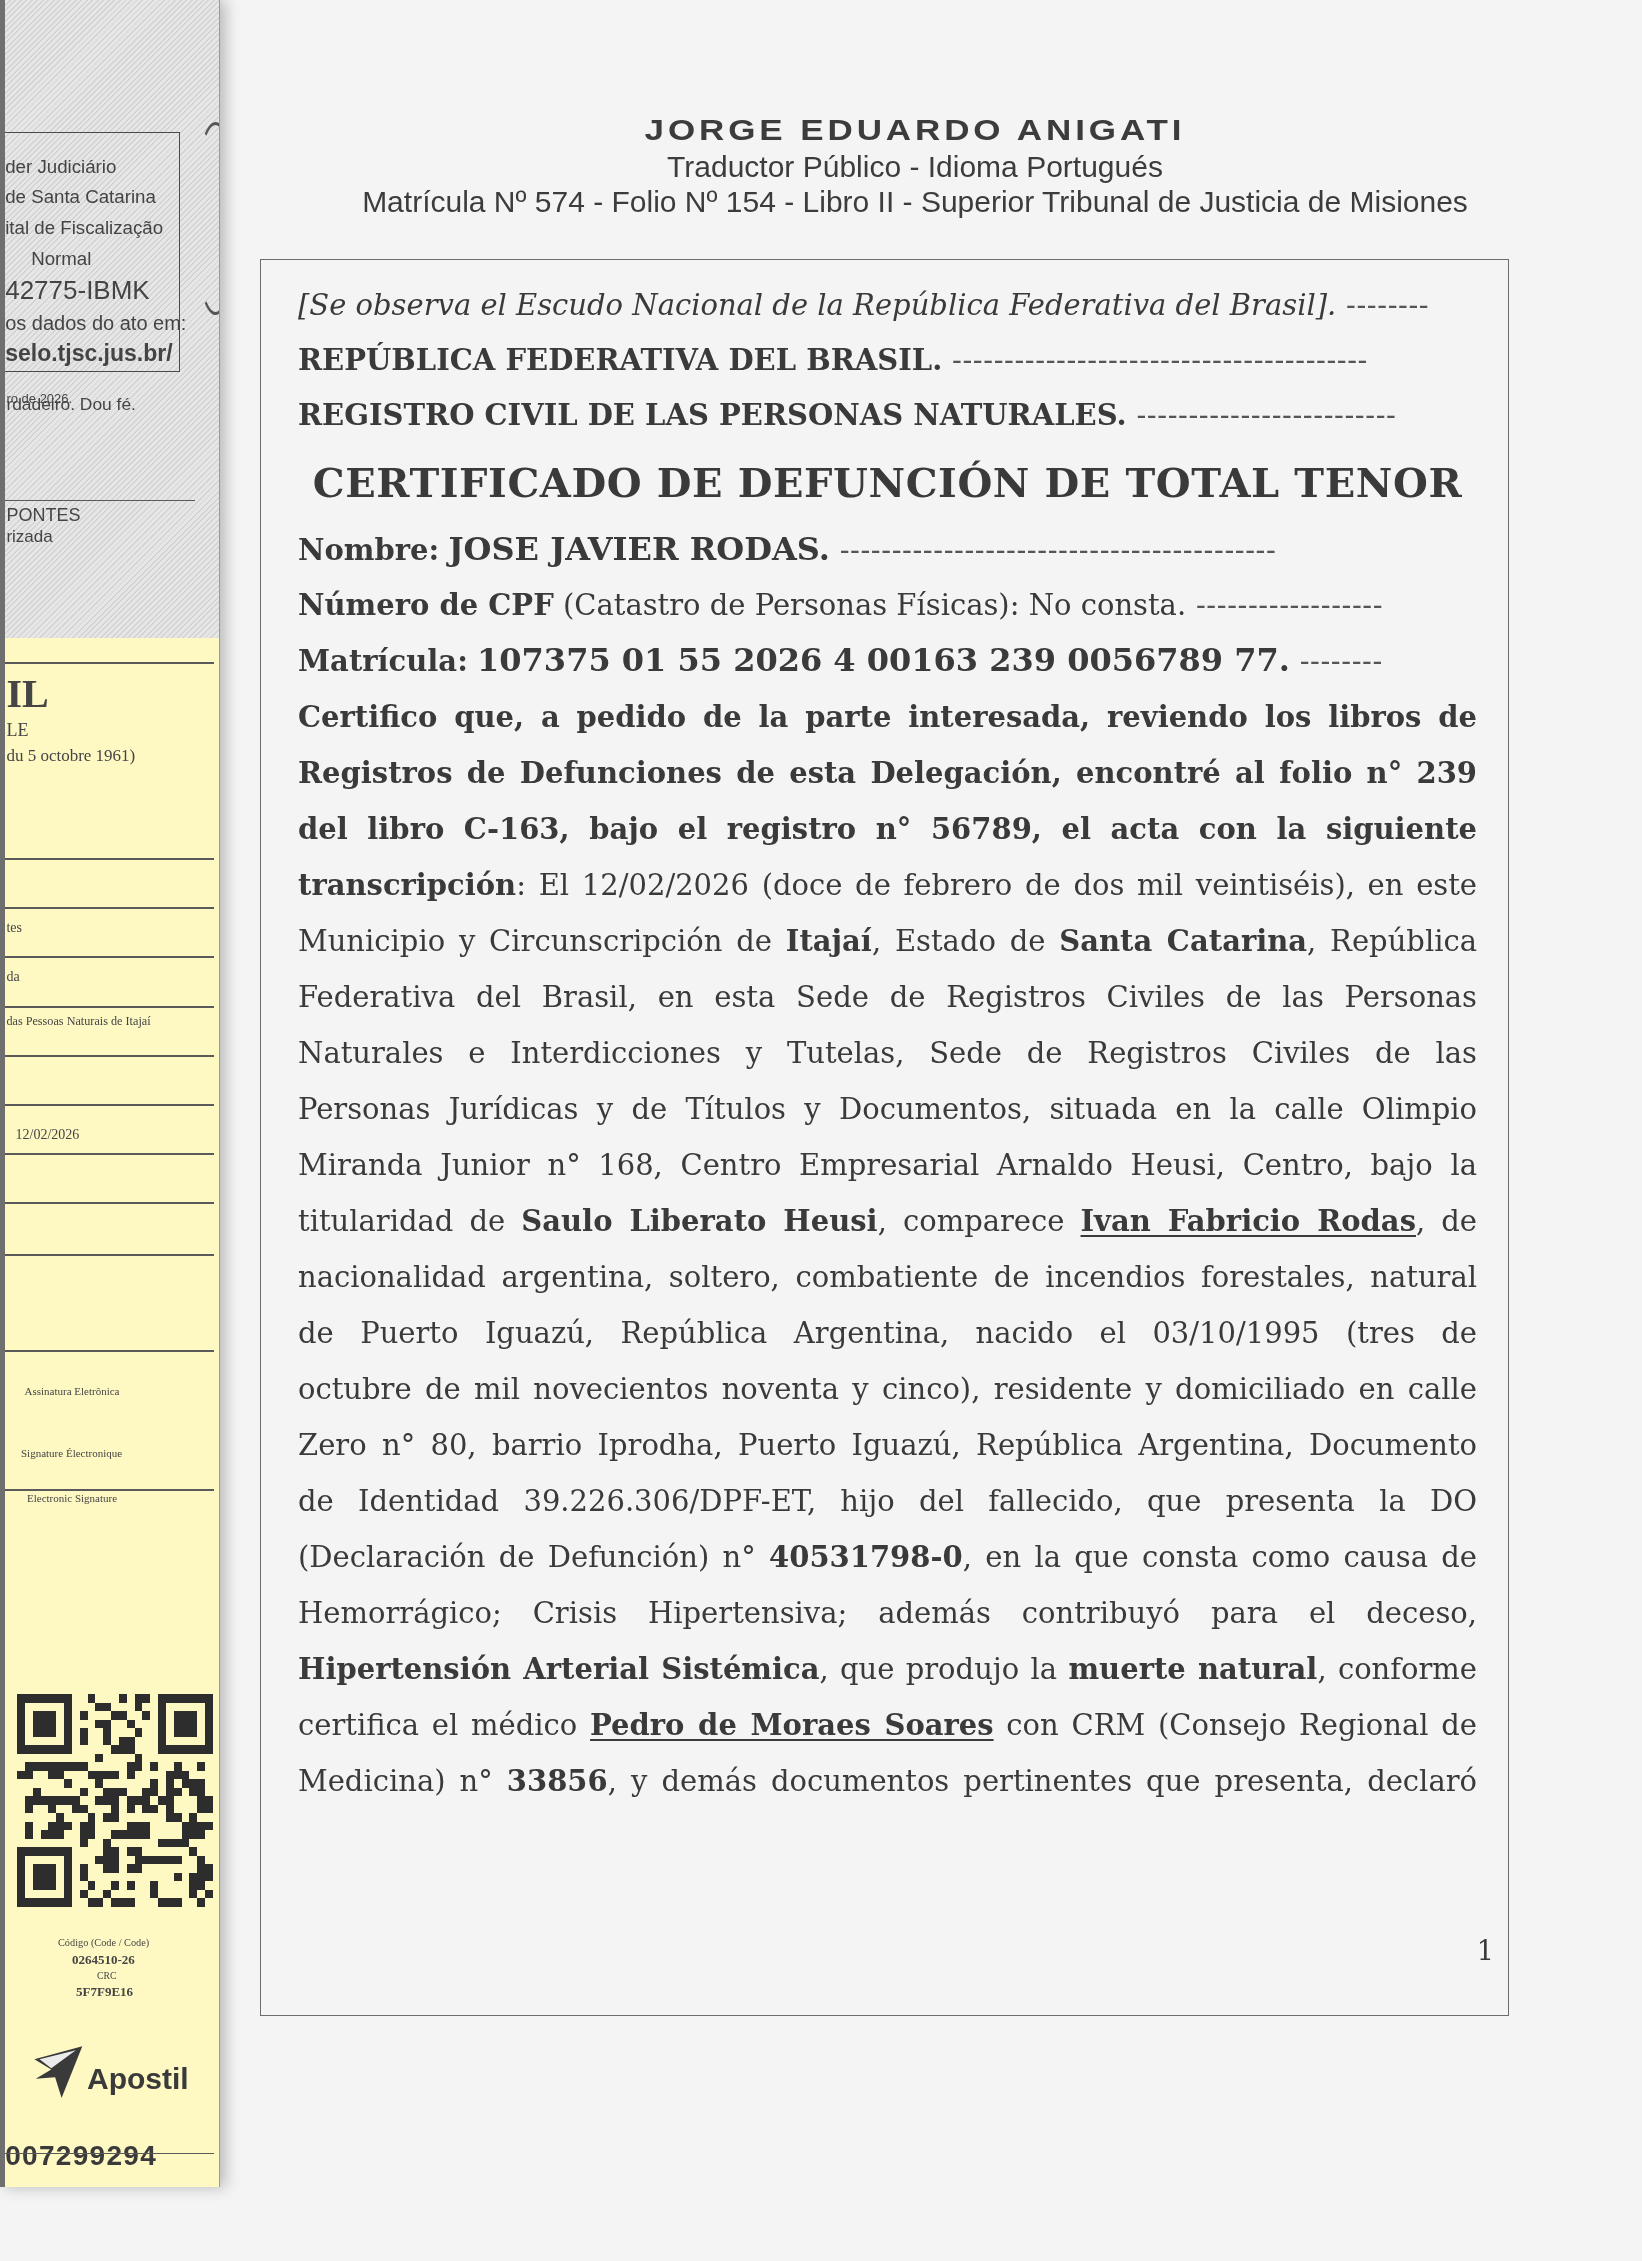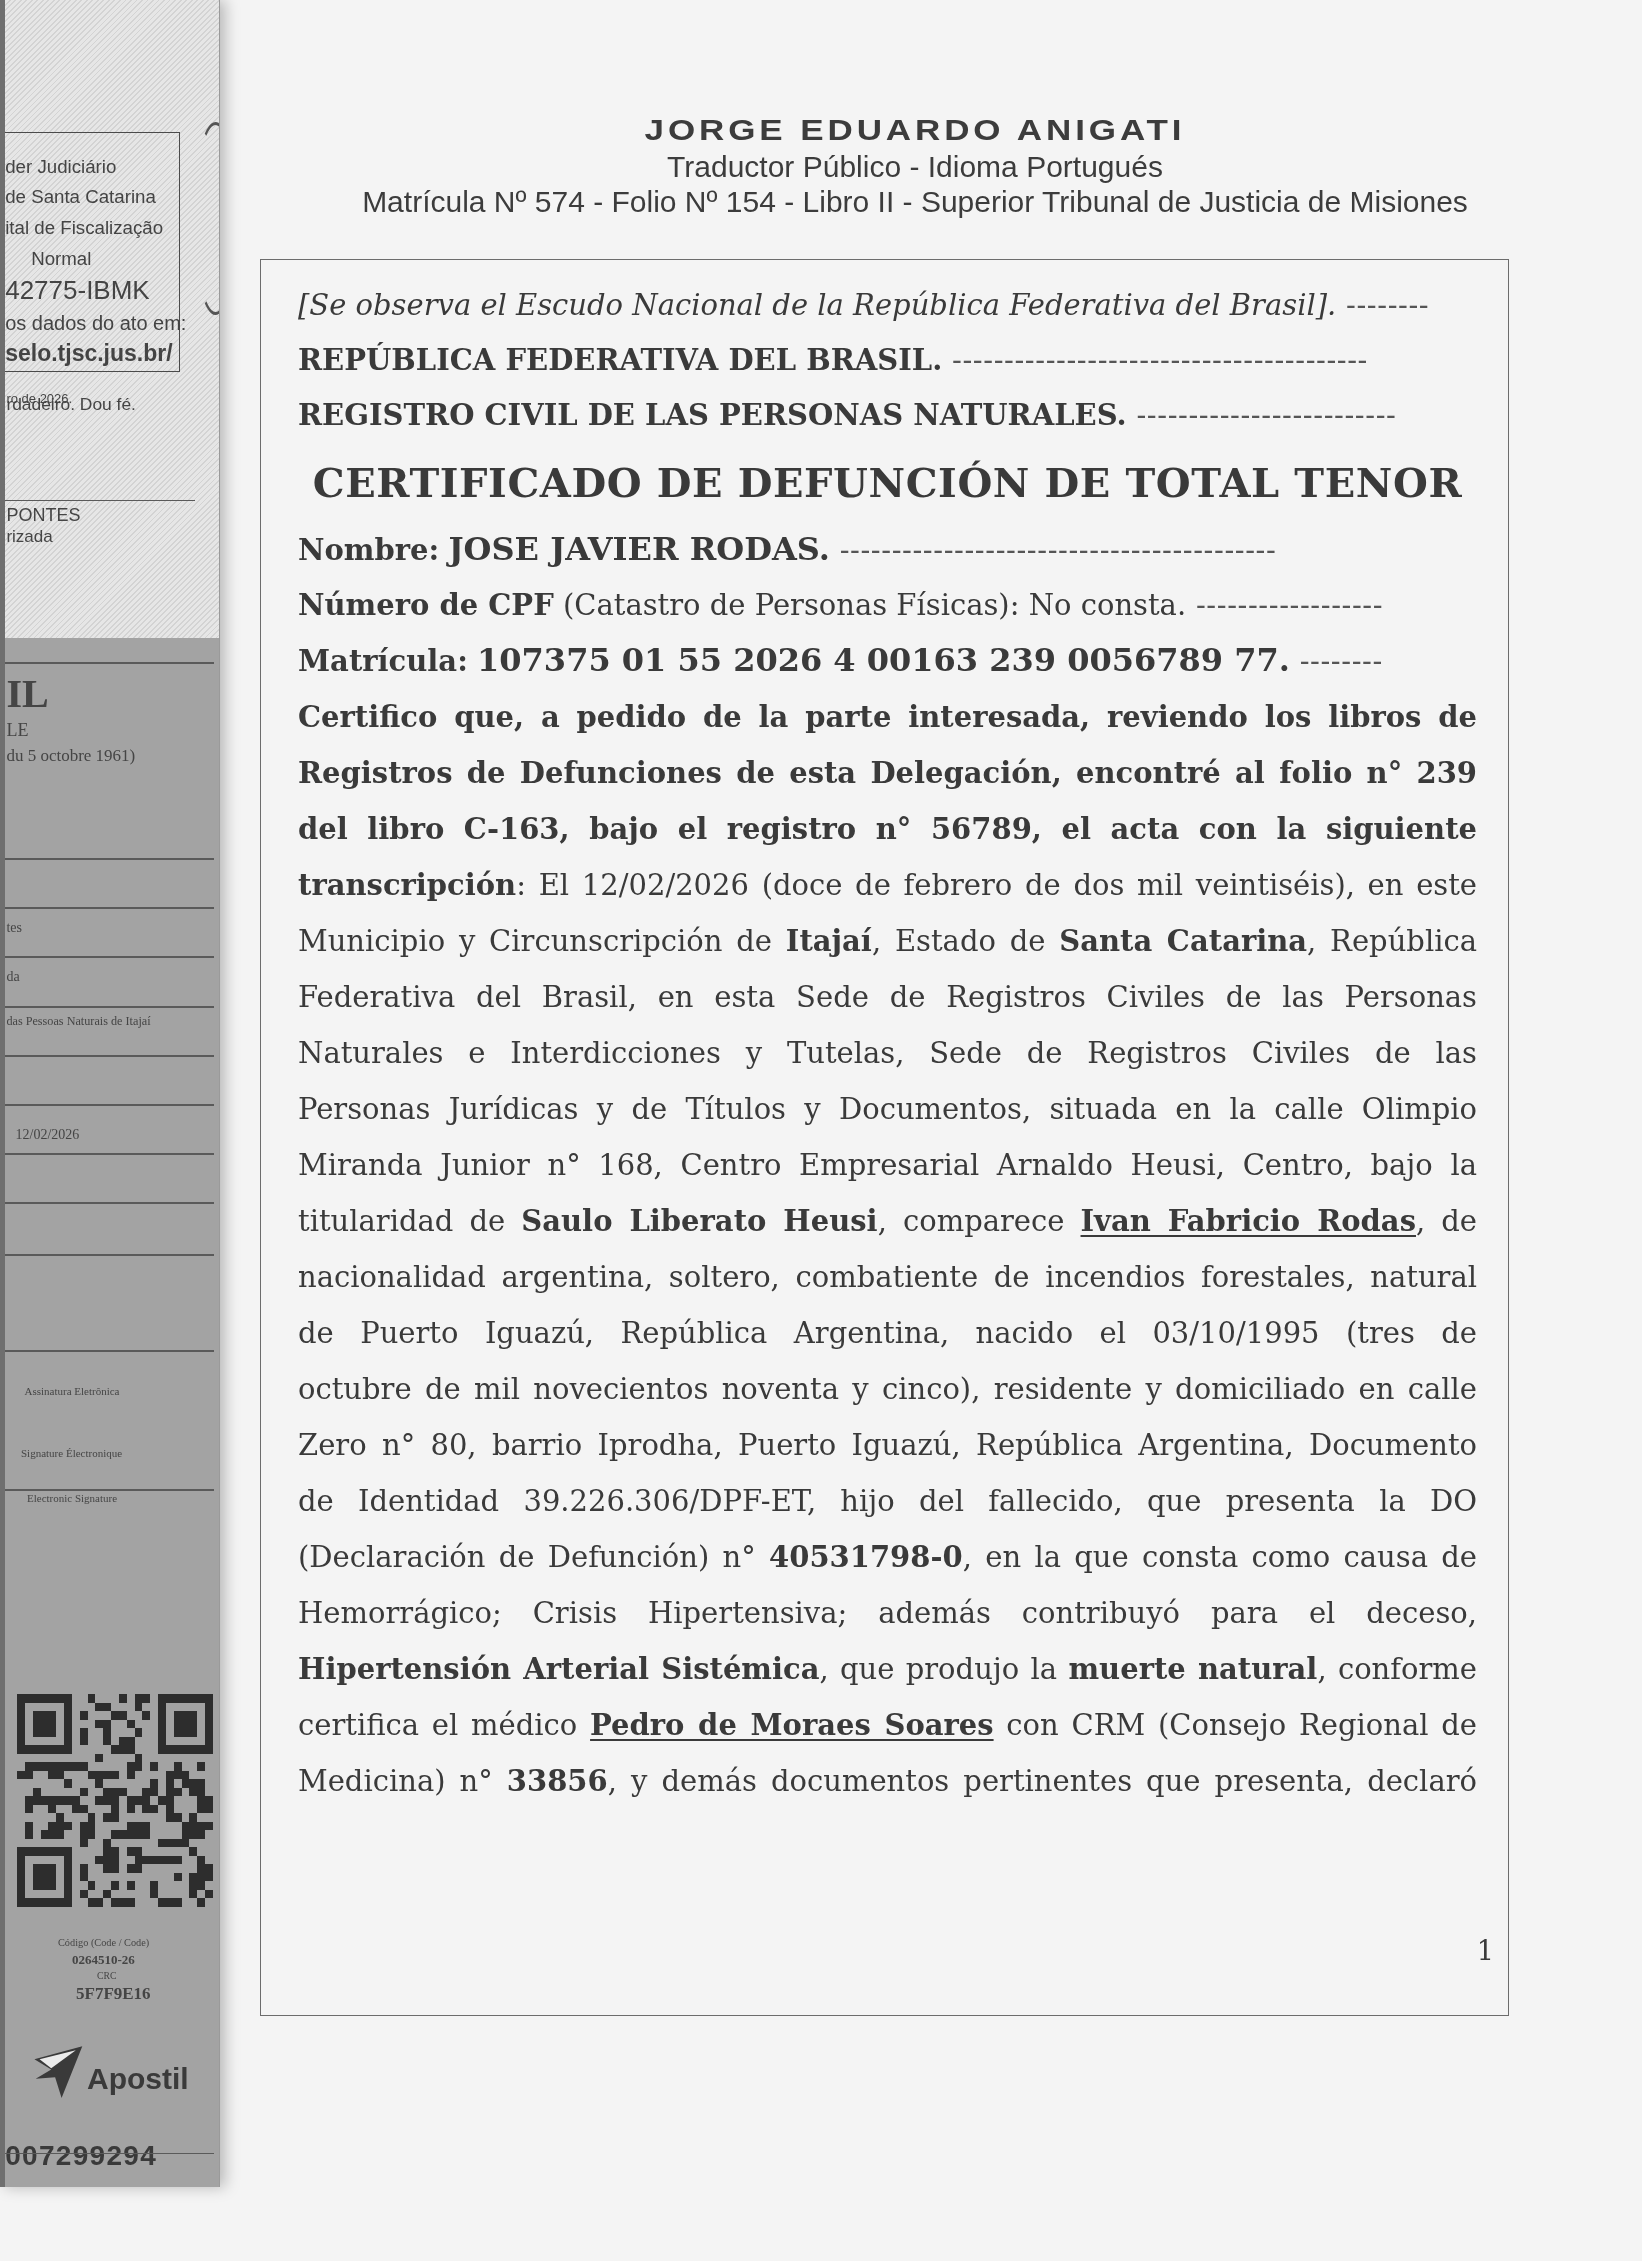--- a/index.html
+++ b/index.html
@@ -4,21 +4,21 @@
 <style>
   html, body { margin:0; padding:0; }
   body {
     width:1643px; height:2261px; position:relative; overflow:hidden;
     background:#f4f4f4;
     font-family:"DejaVu Serif", serif; color:#3a3a3a;
   }
   
   .strip {
     position:absolute; left:0; top:0; width:219px; height:2187px;
-    background:#a3a3a3;
+    background:#fef9c3;
     border-right:1.3px solid #9a9a9a;
     box-shadow: 5.2px 0 14px rgba(0,0,0,0.25);
     overflow:hidden;
   }
   .strip .edge { position:absolute; left:0; top:0; width:5.2px; height:100%; background:#6f6f6f; }
   .strip .hatch {
     position:absolute; left:0; top:0; width:100%; height:638px;
     background: repeating-linear-gradient(135deg, #e6e6e6 0 2.6px, #d3d3d3 2.6px 3.9px);
   }
   .seal-box {
@@ -739,21 +739,21 @@
       <span></span>
       <span class="w"></span>
       <span class="w"></span>
       <span></span>
       <span class="w"></span>
     </div>
 
   <div class="s-text serif-s" style="top:1937px; left:58px; font-size:10.3px;">Código (Code / Code)</div>
   <div class="s-text serif-s" style="top:1952px; left:72px; font-size:13px; font-weight:bold;">0264510-26</div>
   <div class="s-text serif-s" style="top:1970px; left:97px; font-size:9.7px;">CRC</div>
-  <div class="s-text serif-s" style="top:1984px; left:76px; font-size:17px; font-weight:bold;">5F7F9E16</div>
+  <div class="s-text serif-s" style="top:1984px; left:76px; font-size:13px; font-weight:bold;">5F7F9E16</div>
 
   <svg style="position:absolute; left:33px; top:2045px;" width="52" height="55" viewBox="0 0 80 85">
     <polygon points="2,22 76,2 44,82 34,50 4,52 28,38" fill="#3a3a3a"></polygon>
     <polygon points="10,22 66,8 28,36" fill="#ebebeb"></polygon>
   </svg>
   <div class="s-text sans" style="top:2062px; left:87px; font-size:30px; font-weight:bold; color:#3a3a3a;">Apostil</div>
 
   <div class="s-text sans" style="top:2140px; left:5.2px; font-size:28px; font-weight:bold; letter-spacing:1.3px; color:#3a3a3a;">007299294</div>
   <div class="hline" style="top:2153px; border-top-width:1.3px;"></div>
 

